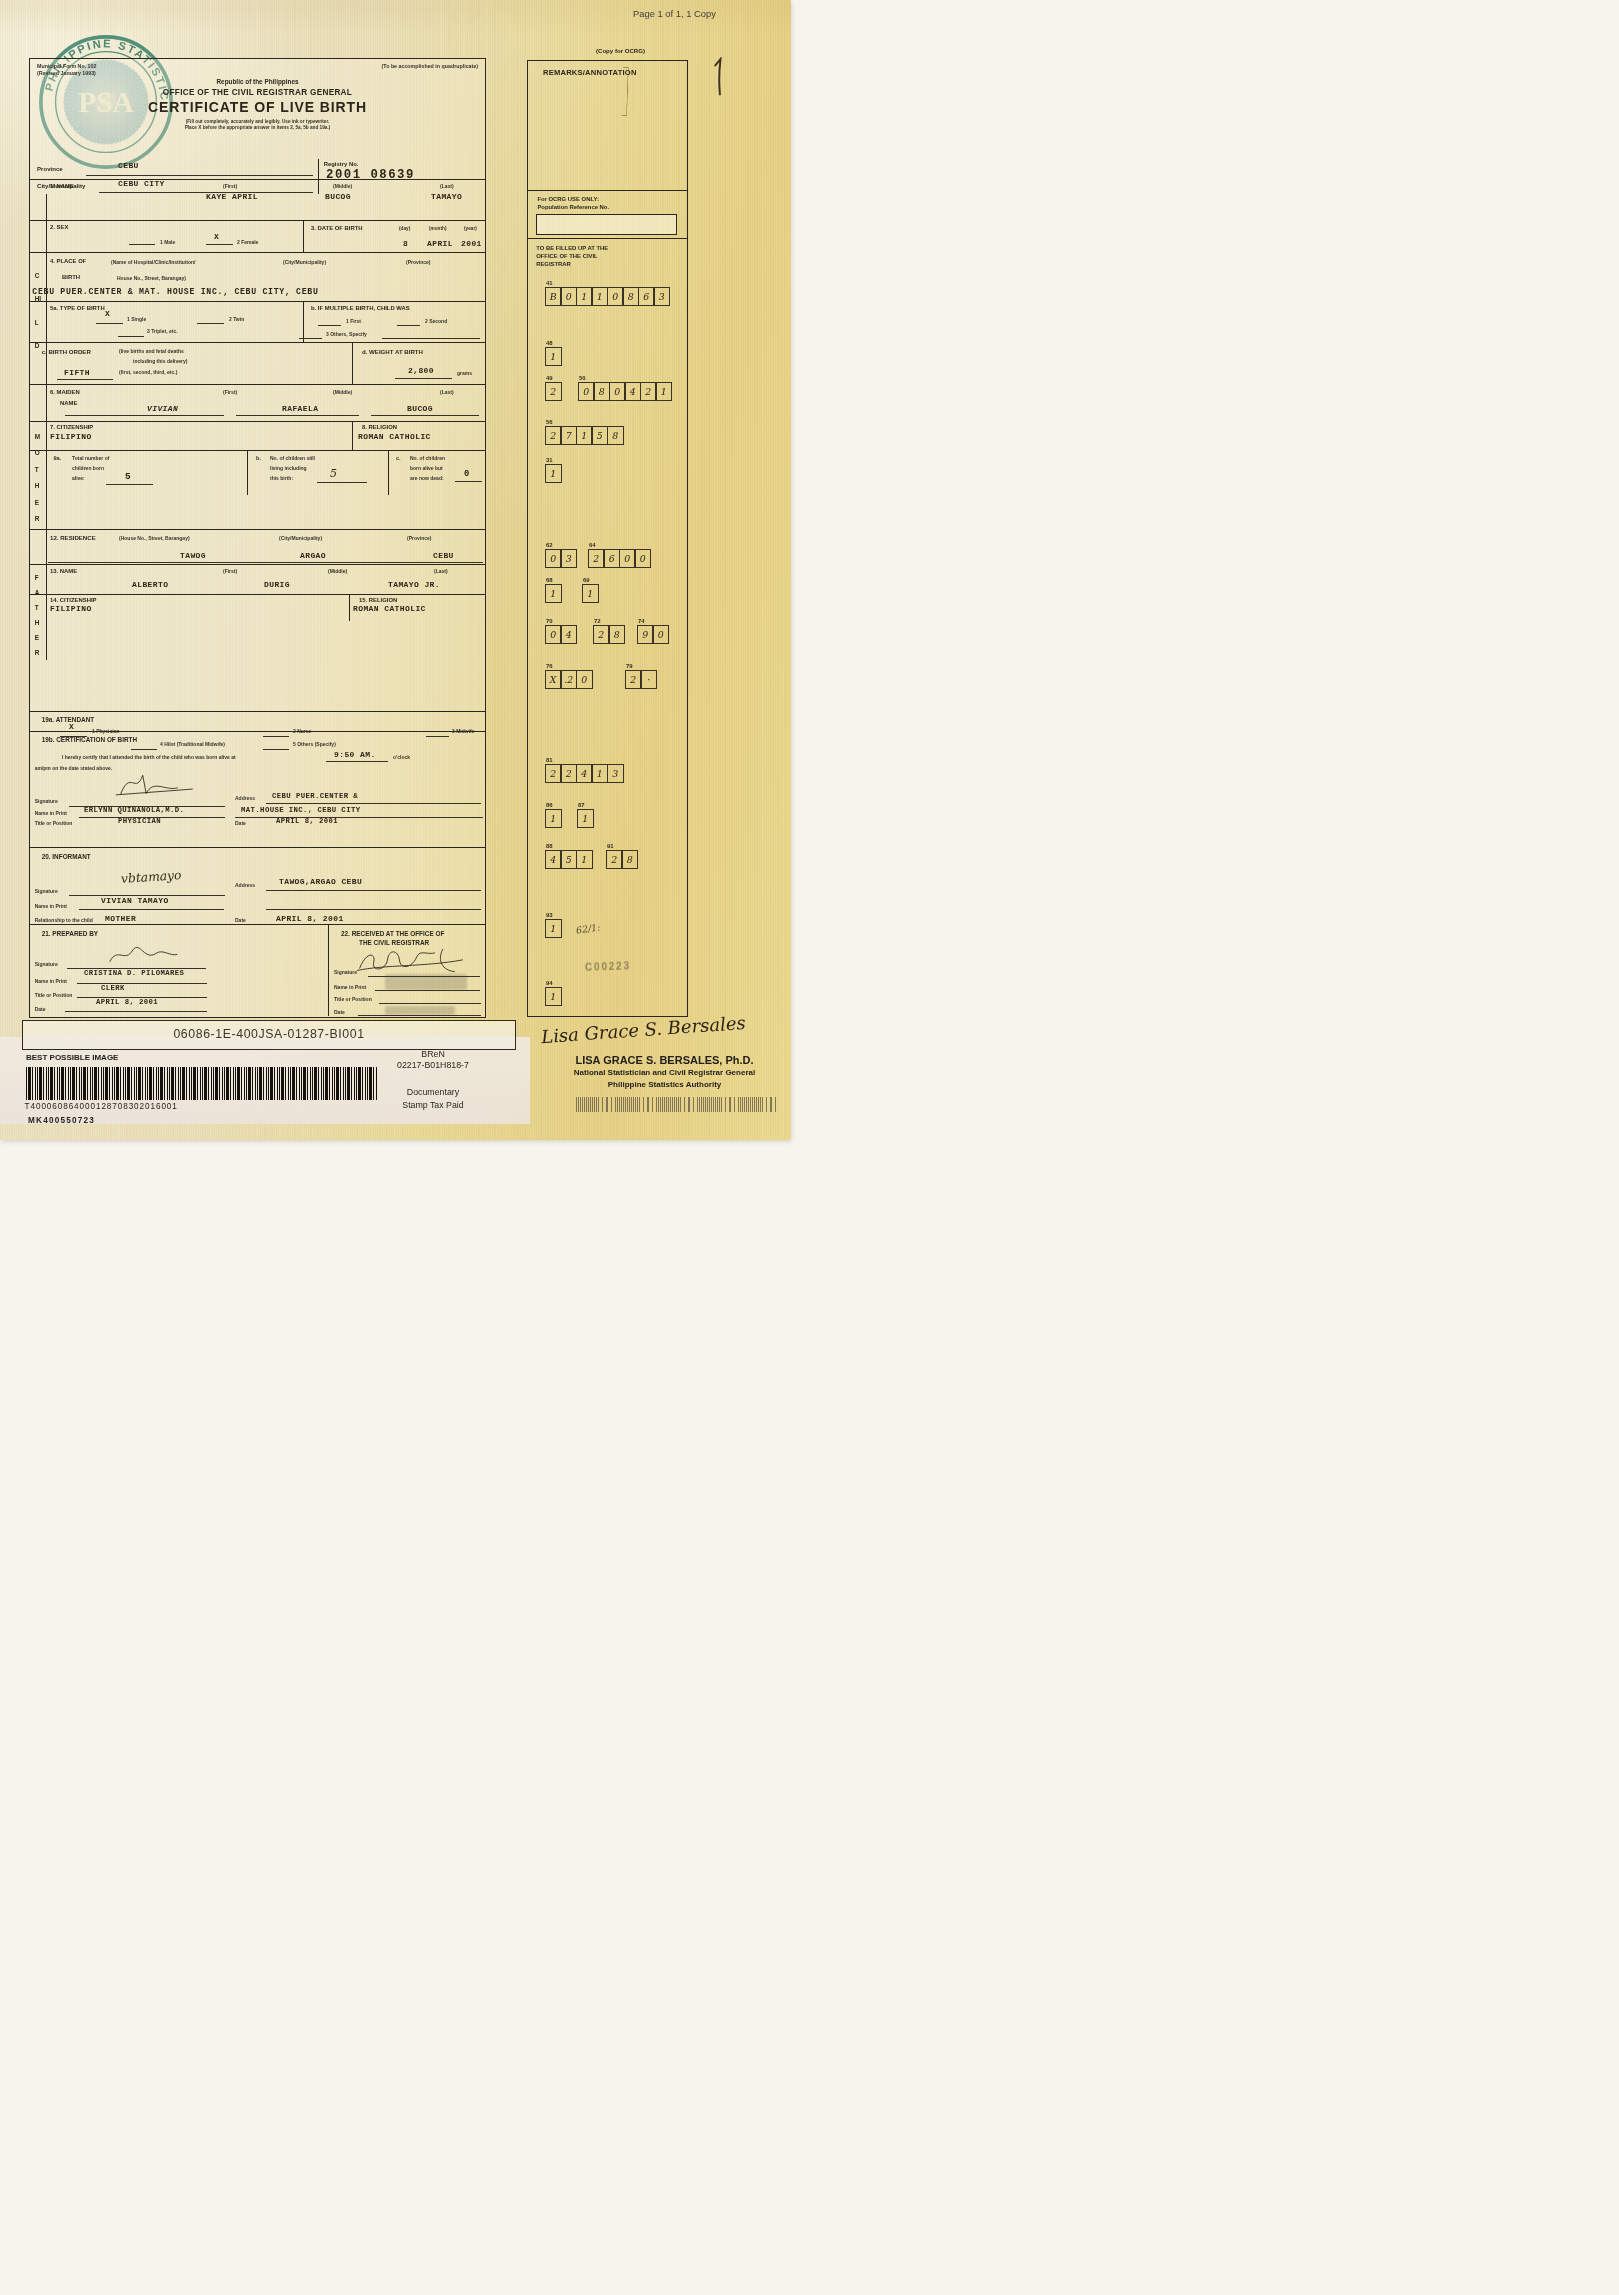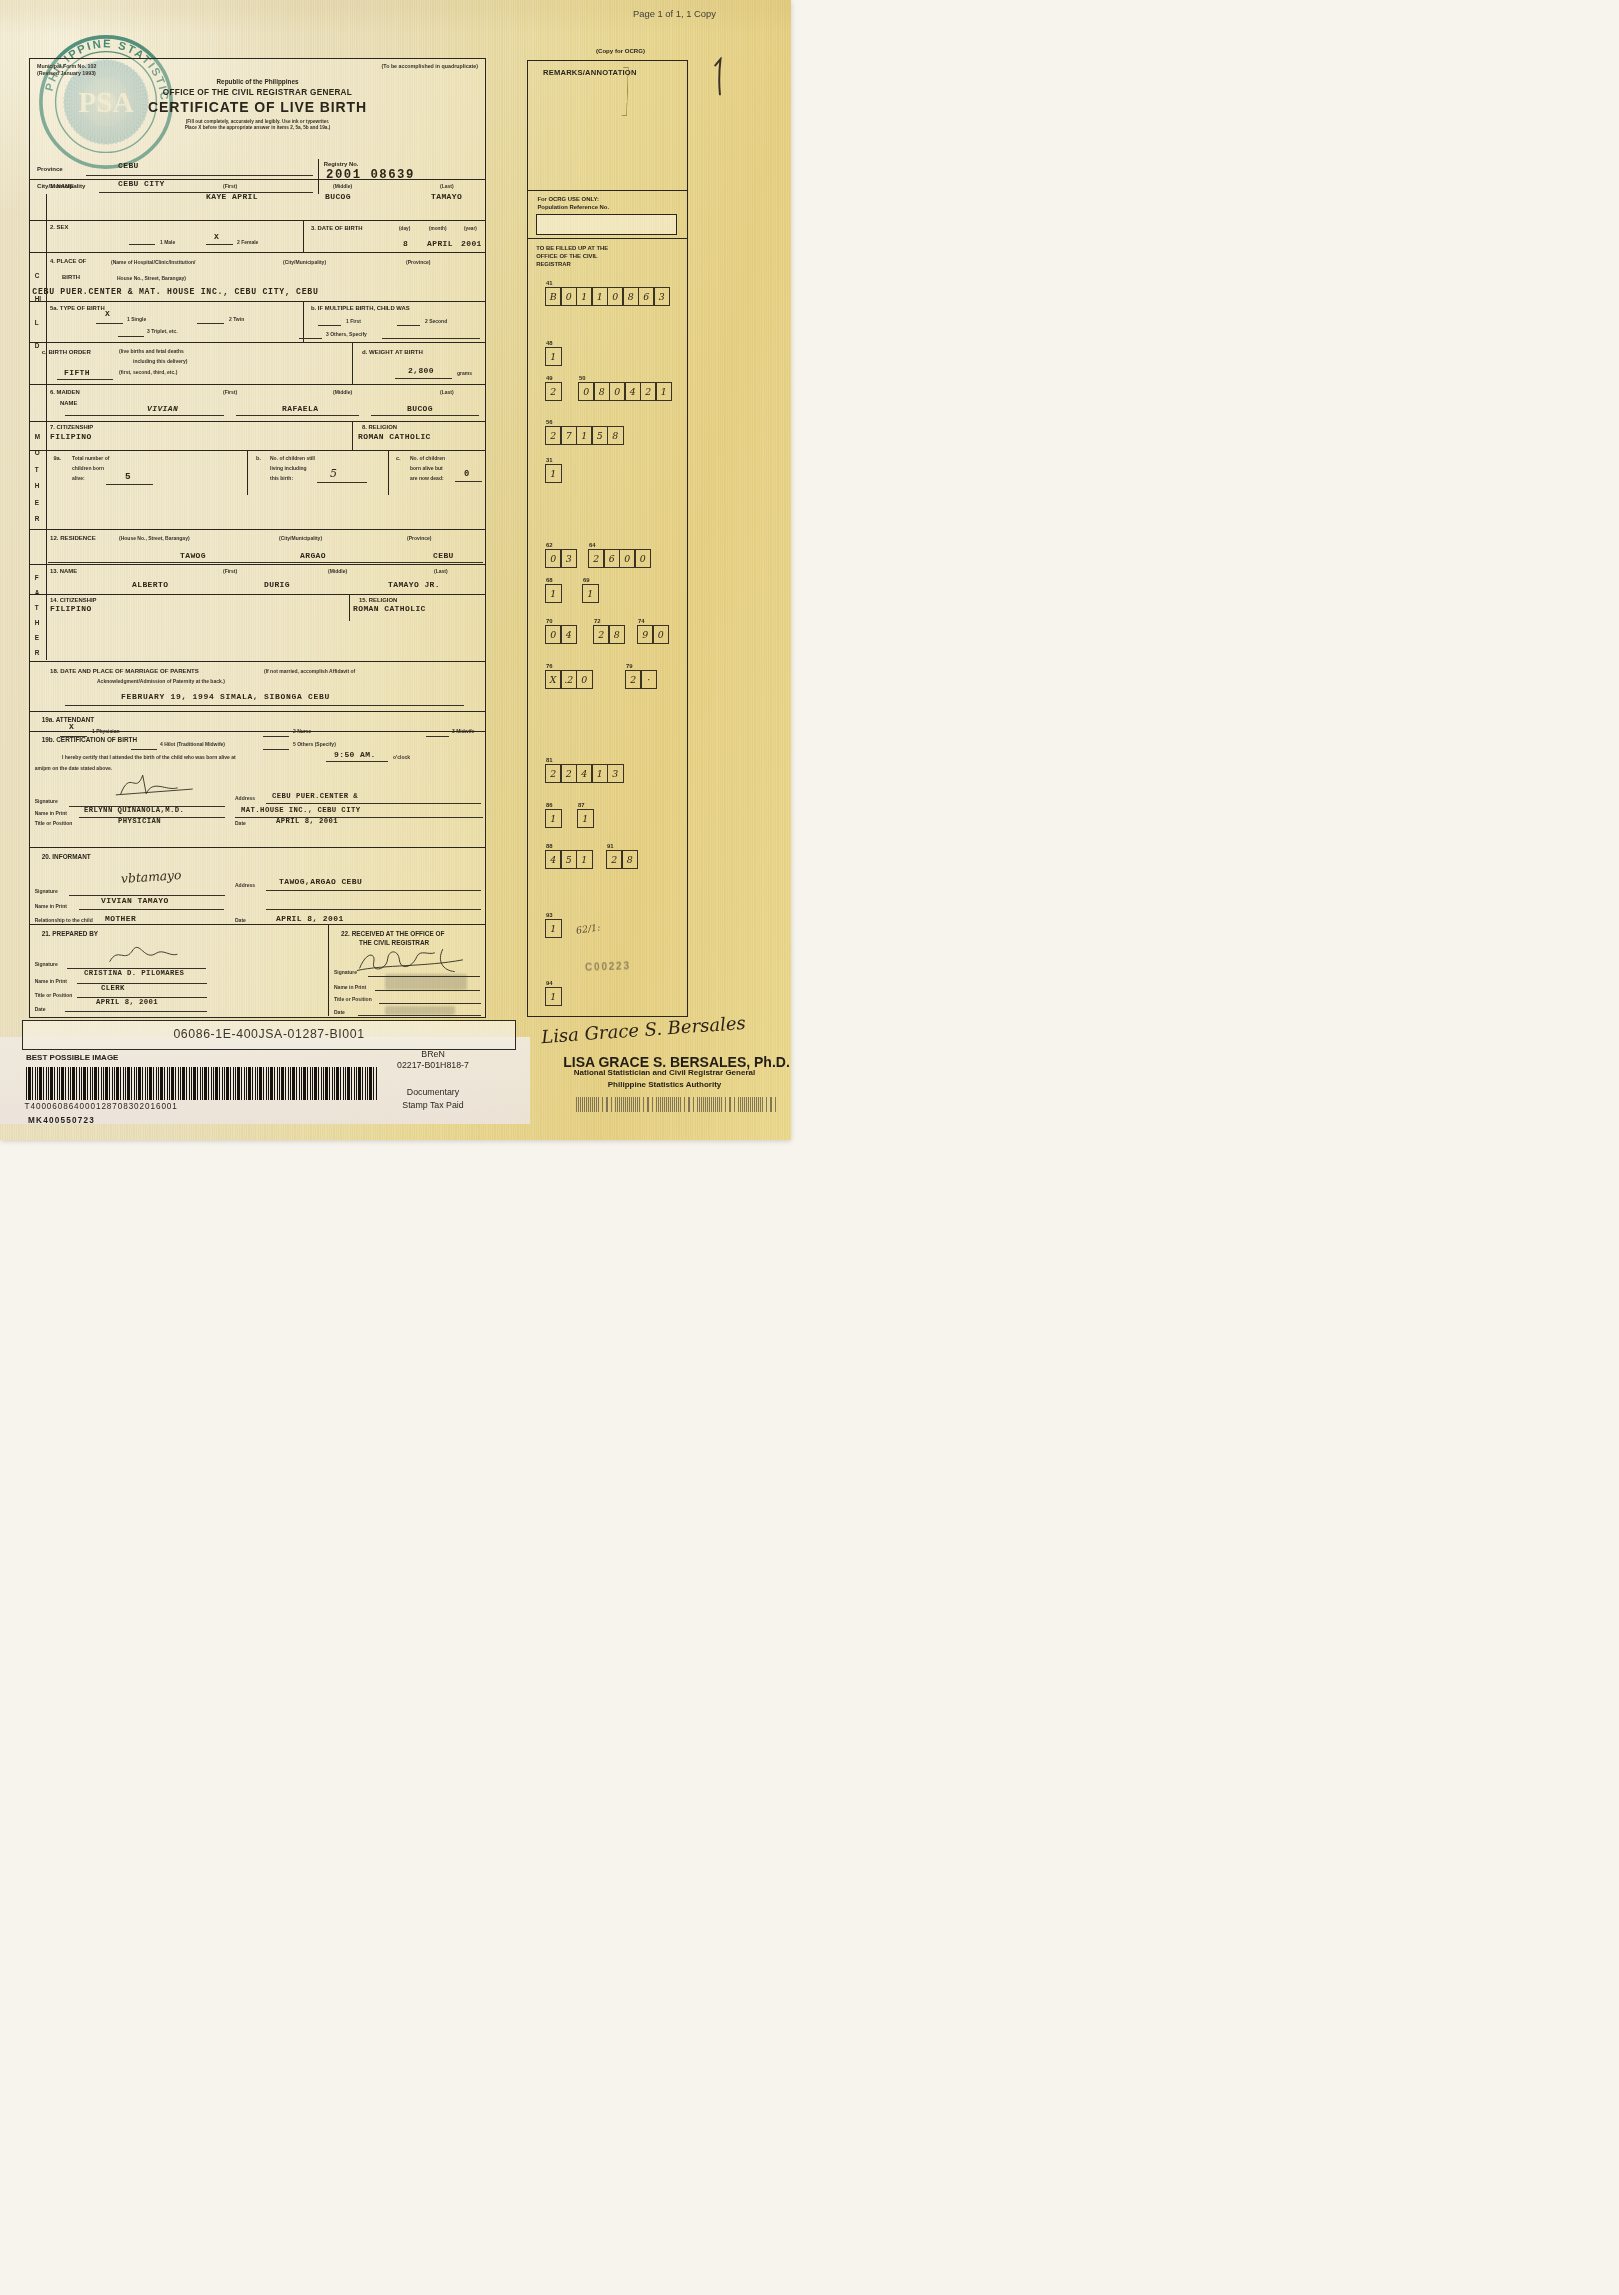--- a/index.html
+++ b/index.html
@@ -246,27 +246,20 @@
 
   <div class="row" style="top:535px;height:26px;">
     <div class="vline pos" style="left:319px;"></div>
     <span class="pos lbl" style="left:20px;top:2.3px;">14.  CITIZENSHIP</span>
     <span class="pos tw" style="left:20px;top:9.4px;">FILIPINO</span>
     <span class="pos lbl" style="left:329px;top:2.3px;">15.  RELIGION</span>
     <span class="pos tw" style="left:323px;top:9.4px;">ROMAN CATHOLIC</span>
   </div>
 
 
-  <div class="row" style="top:602px;height:51px;">
-    <span class="pos lbl" style="left:20px;top:4.7px;font-size:6.1px;">18.  DATE AND PLACE OF MARRIAGE OF PARENTS</span>
-    <span class="pos hint9" style="left:234px;top:5.9px;">(If not married, accomplish Affidavit of</span>
-    <span class="pos hint9" style="left:67px;top:16.4px;">Acknowledgment/Admission of Paternity at the back.)</span>
-    <span class="pos tw" style="left:91px;top:30px;letter-spacing:0.7px;">FEBRUARY 19, 1994  SIMALA, SIBONGA CEBU</span>
-    <span class="pos uline" style="left:35px;top:42px;width:399px;"></span>
-  </div>
 
   <div class="row" style="top:652px;height:42px;">
     <span class="pos lbl11" style="left:11.7px;top:3.5px;">19a.  ATTENDANT</span>
     <span class="pos tw" style="left:39px;top:10px;">X</span>
     <span class="pos blank" style="left:30px;top:18px;width:27px;"></span>
     <span class="pos hint9" style="left:62px;top:16.4px;">1  Physician</span>
     <span class="pos blank" style="left:233px;top:18px;width:26px;"></span>
     <span class="pos hint9" style="left:263px;top:16.4px;">2  Nurse</span>
     <span class="pos blank" style="left:396px;top:18px;width:23.4px;"></span>
     <span class="pos hint9" style="left:422px;top:16.4px;">3  Midwife</span>
@@ -553,18 +546,18 @@
      background:repeating-linear-gradient(90deg,#15120e 0 1.2px,transparent 1.2px 2.3px,#15120e 2.3px 5.3px,transparent 5.3px 6.4px,#15120e 6.4px 7px,transparent 7px 9.4px,#15120e 9.4px 10px,transparent 10px 11px);"></div>
 <div class="pos" style="left:24.6px;top:1102px;font-size:8.2px;letter-spacing:0.9px;color:#211d17;">T400060864000128708302016001</div>
 <div class="pos" style="left:28px;top:1116px;font-weight:bold;font-size:8.2px;letter-spacing:1.2px;color:#211d17;">MK400550723</div>
 
 <div class="pos" style="left:363px;top:1049px;width:140px;text-align:center;font-size:8.8px;color:#2c2720;">BReN</div>
 <div class="pos" style="left:363px;top:1060px;width:140px;text-align:center;font-size:8.8px;color:#2c2720;">02217-B01H818-7</div>
 <div class="pos" style="left:363px;top:1087px;width:140px;text-align:center;font-size:8.8px;color:#2c2720;">Documentary</div>
 <div class="pos" style="left:363px;top:1100px;width:140px;text-align:center;font-size:8.8px;color:#2c2720;">Stamp Tax Paid</div>
 
 <div class="pos hw" style="left:541px;top:1019px;font-size:18px;transform:rotate(-4deg);white-space:nowrap;color:#2a2117;">Lisa Grace S. Bersales</div>
-<div class="pos" style="left:530px;top:1054px;width:269px;text-align:center;font-weight:bold;font-size:14px;color:#211d17;padding-left:12px;">LISA GRACE S. BERSALES, Ph.D.</div>
+<div class="pos" style="left:530px;top:1054px;width:269px;text-align:center;font-weight:bold;font-size:11px;color:#211d17;">LISA GRACE S. BERSALES, Ph.D.</div>
 <div class="pos" style="left:530px;top:1068px;width:269px;text-align:center;font-weight:bold;font-size:8px;color:#211d17;">National Statistician and Civil Registrar General</div>
 <div class="pos" style="left:530px;top:1080px;width:269px;text-align:center;font-weight:bold;font-size:8px;color:#211d17;">Philippine Statistics Authority</div>
 <div class="pos" style="left:576px;top:1097px;width:202px;height:15px;opacity:.65;
      background:repeating-linear-gradient(90deg,#4a443a 0 0.6px,transparent 0.6px 1.8px,#4a443a 1.8px 2.9px,transparent 2.9px 4.1px);"></div>
 
 
 </body></html>

